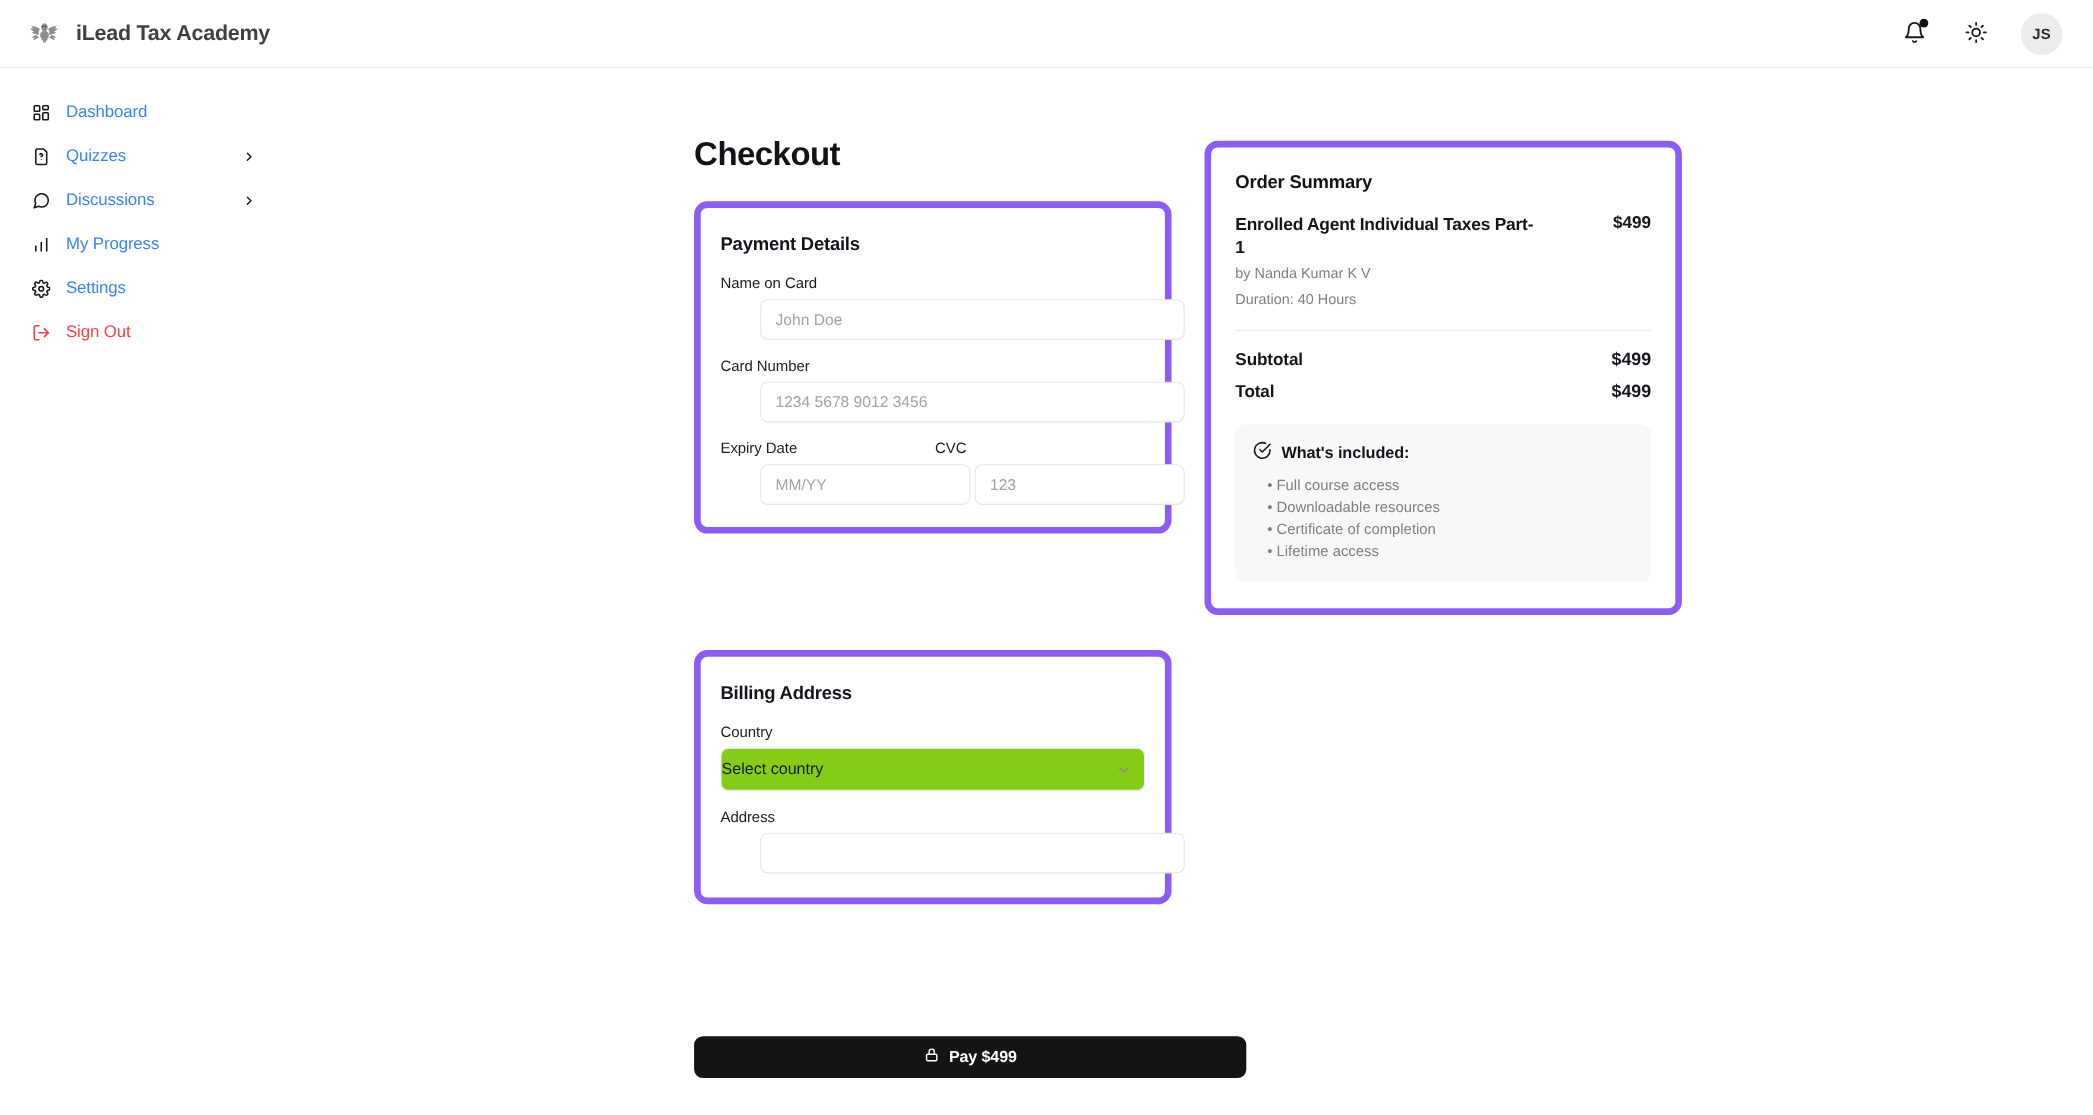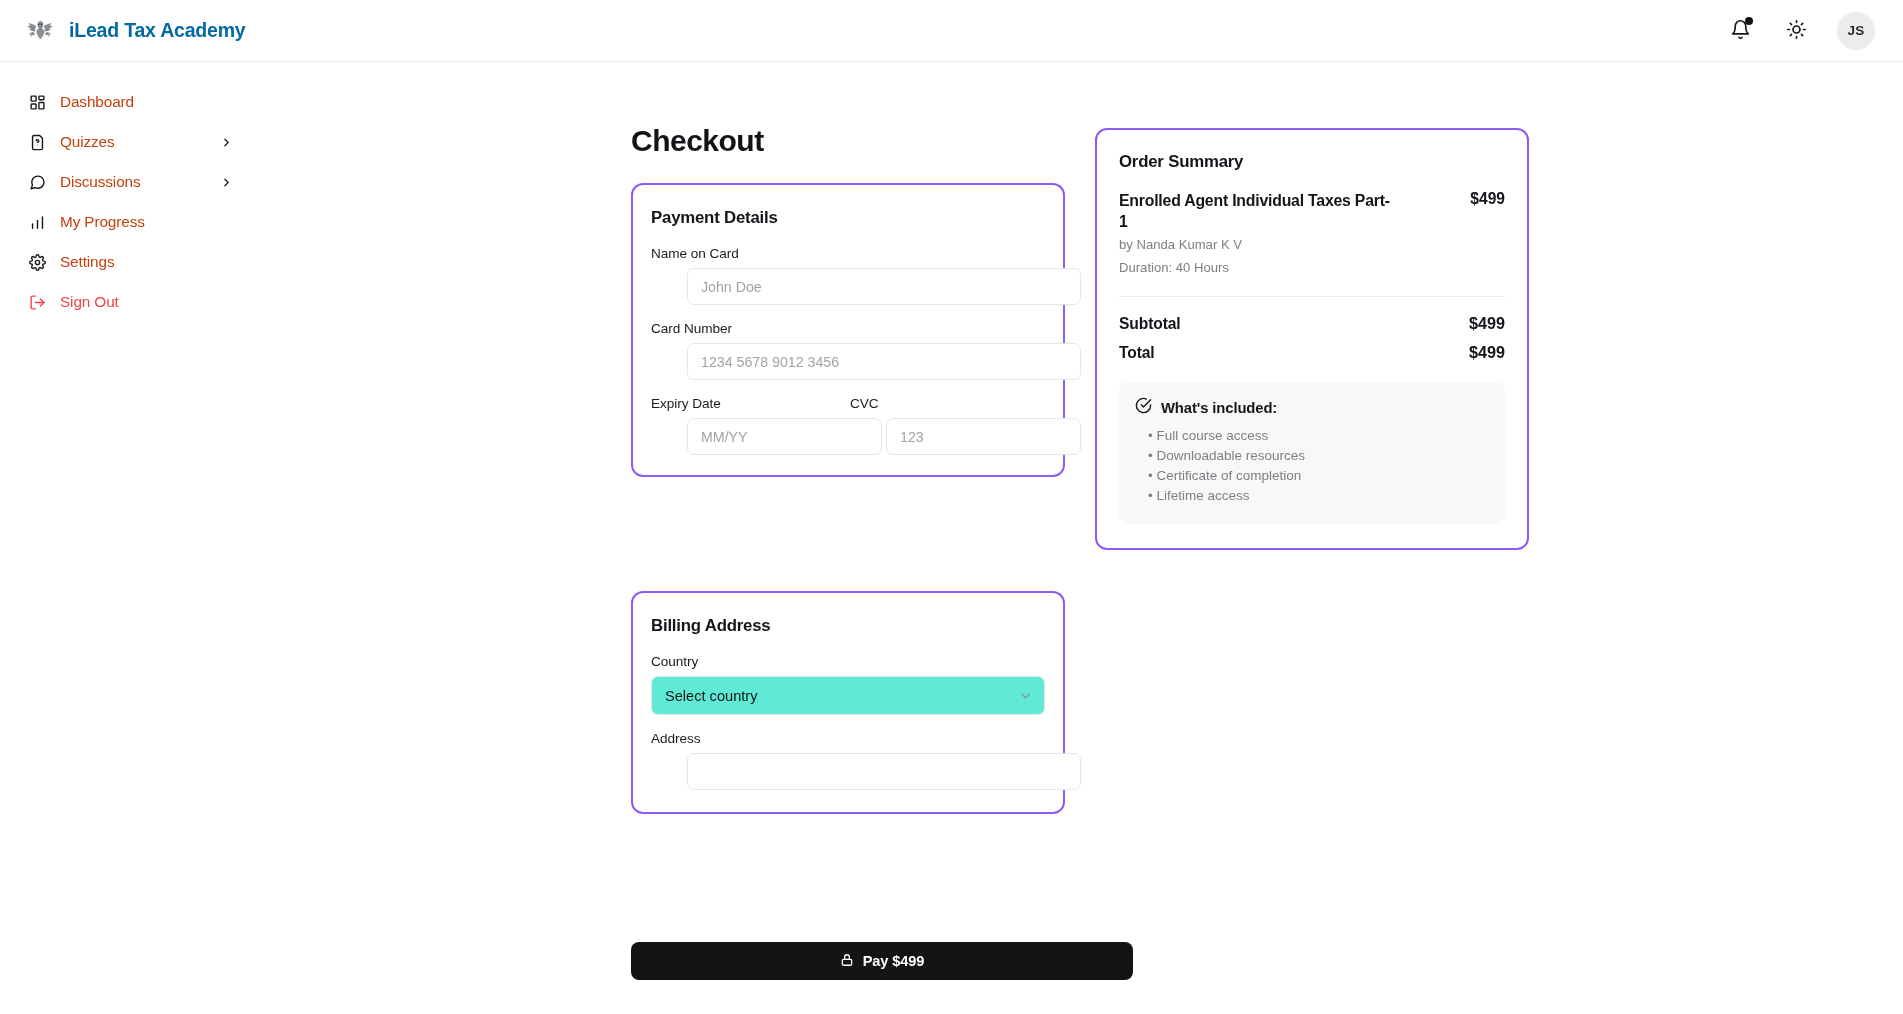--- a/index.html
+++ b/index.html
@@ -25,21 +25,21 @@
     align-items: center;
     justify-content: space-between;
     padding: 0 28px 0 22px;
   }
   .brand { display: flex; align-items: center; gap: 11px; }
   .brand-logo { width: 36px; height: 34px; display: block; }
   .brand-title {
     font-size: 19.5px;
     font-weight: 600;
     letter-spacing: -0.2px;
-    color: #0369a1;
+    color: #404040;
   }
   .header-actions { display: flex; align-items: center; gap: 26px; }
   .icon-btn {
     width: 30px; height: 30px;
     display: flex; align-items: center; justify-content: center;
     position: relative;
     background: none; border: none; cursor: pointer;
     color: #17181c;
   }
   .notif-dot {
@@ -68,21 +68,21 @@
     height: 952px;
     background: #ffffff;
     padding-top: 20px;
   }
   .nav-item {
     display: flex;
     align-items: center;
     height: 40px;
     padding: 0 22px 0 28px;
     cursor: pointer;
-    color: #c2410c;
+    color: #3b82f6;
     text-decoration: none;
   }
   .nav-ico {
     width: 19px; height: 19px;
     display: flex; align-items: center; justify-content: center;
     flex: 0 0 19px;
     color: #17181c;
   }
   .nav-label {
     margin-left: 13px;
@@ -115,21 +115,21 @@
     top: 62px;
     font-size: 30px;
     font-weight: 600;
     letter-spacing: -0.5px;
     color: #121317;
   }
 
   .card {
     position: absolute;
     background: #ffffff;
-    border: 2px solid #8b5cf6;
+    border: 6px solid #8b5cf6;
     border-radius: 12px;
   }
 
   
   .card-payment {
     left: 376px;
     top: 121px;
     width: 434px;
     padding: 23px 18px 20px 18px;
   }
@@ -174,22 +174,22 @@
 
   .row2 { display: flex; gap: 4px; }
   .row2 .col { flex: 1 1 0; min-width: 0; }
 
   .select-wrap { position: relative; }
   .select {
     width: 100%;
     height: 39px;
     border: 1px solid #e6e6e6;
     border-radius: 7px;
-    background: #5eead4;
-    padding: 0 34px 0 13px;
+    background: #84cc16;
+    padding: 0 34px 0 0;
     font-family: "Liberation Sans", sans-serif;
     font-size: 14.6px;
     color: #16171b;
     appearance: none;
     -webkit-appearance: none;
     outline: none;
     cursor: pointer;
   }
   .select-chevron {
     position: absolute;

